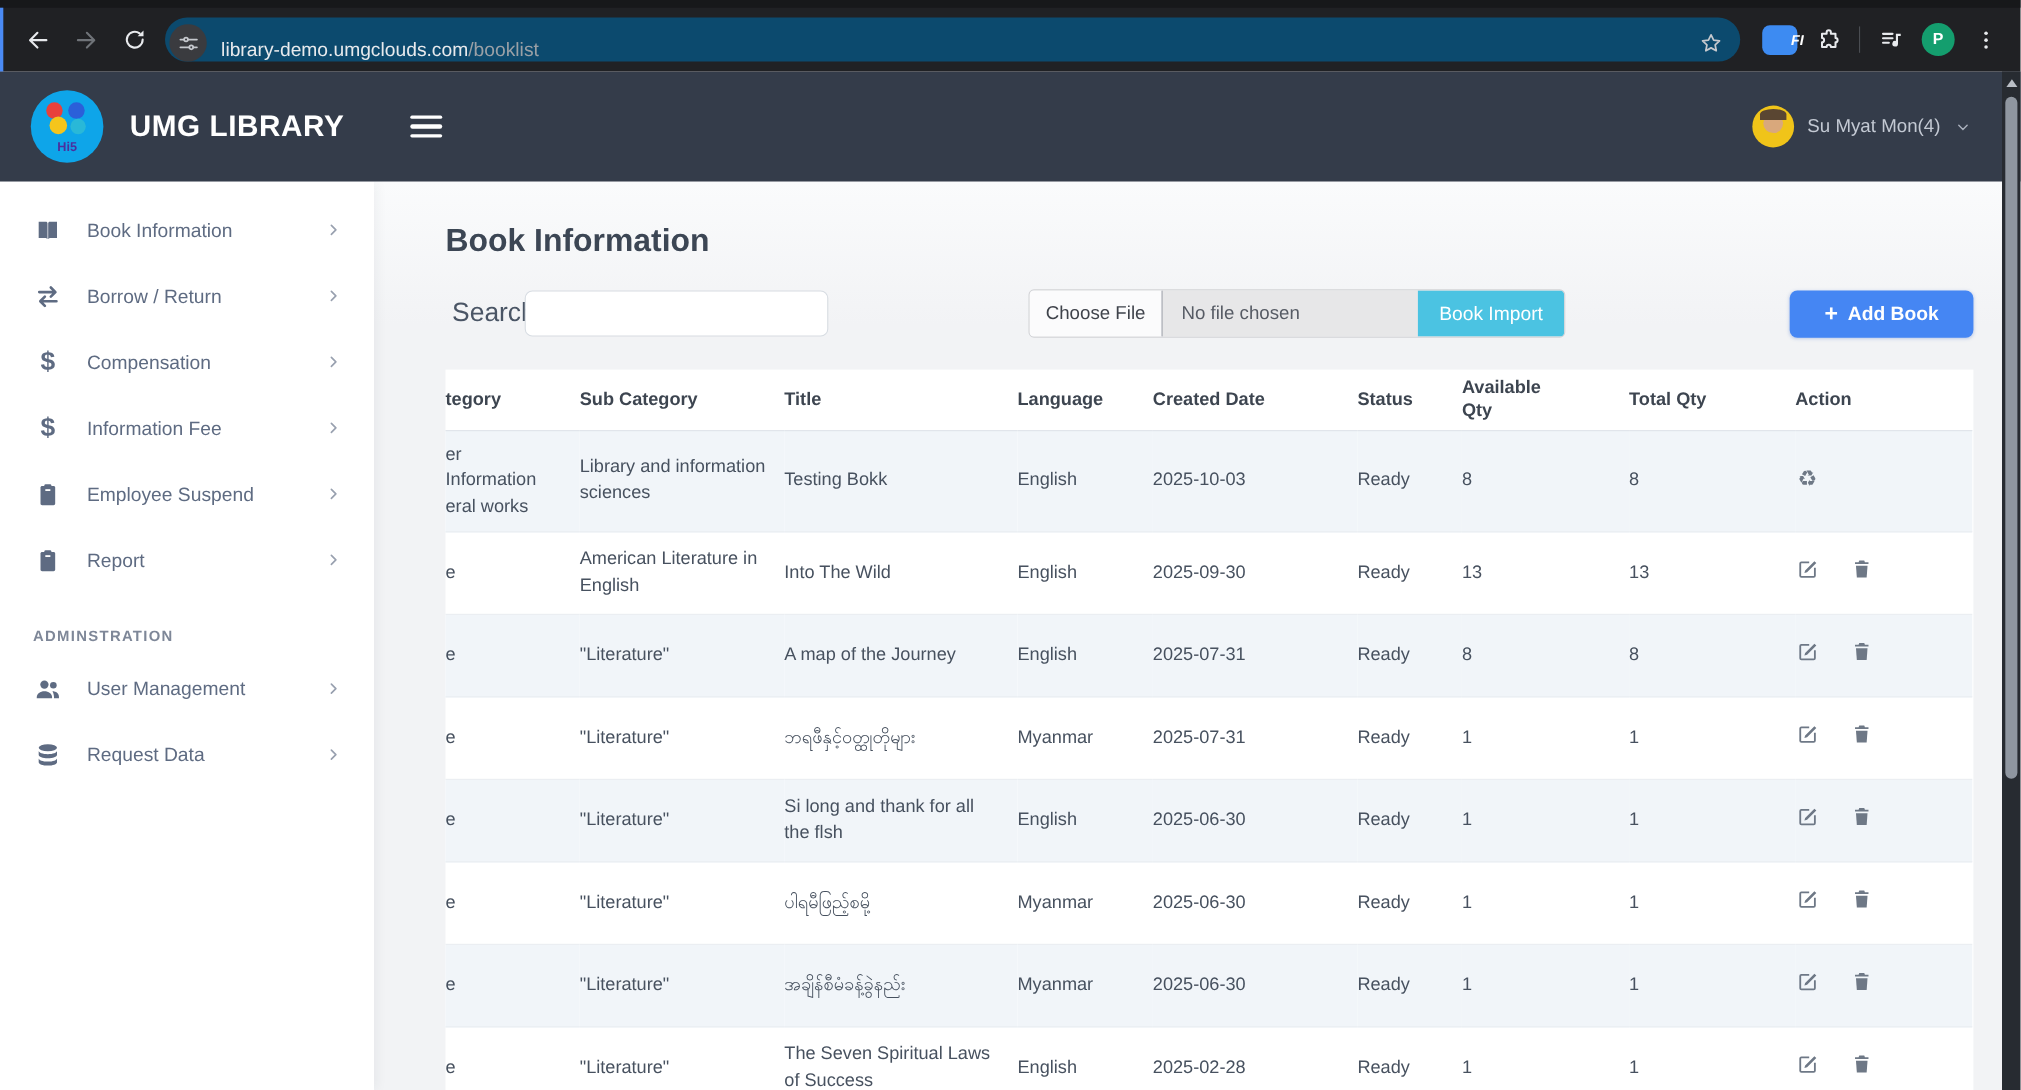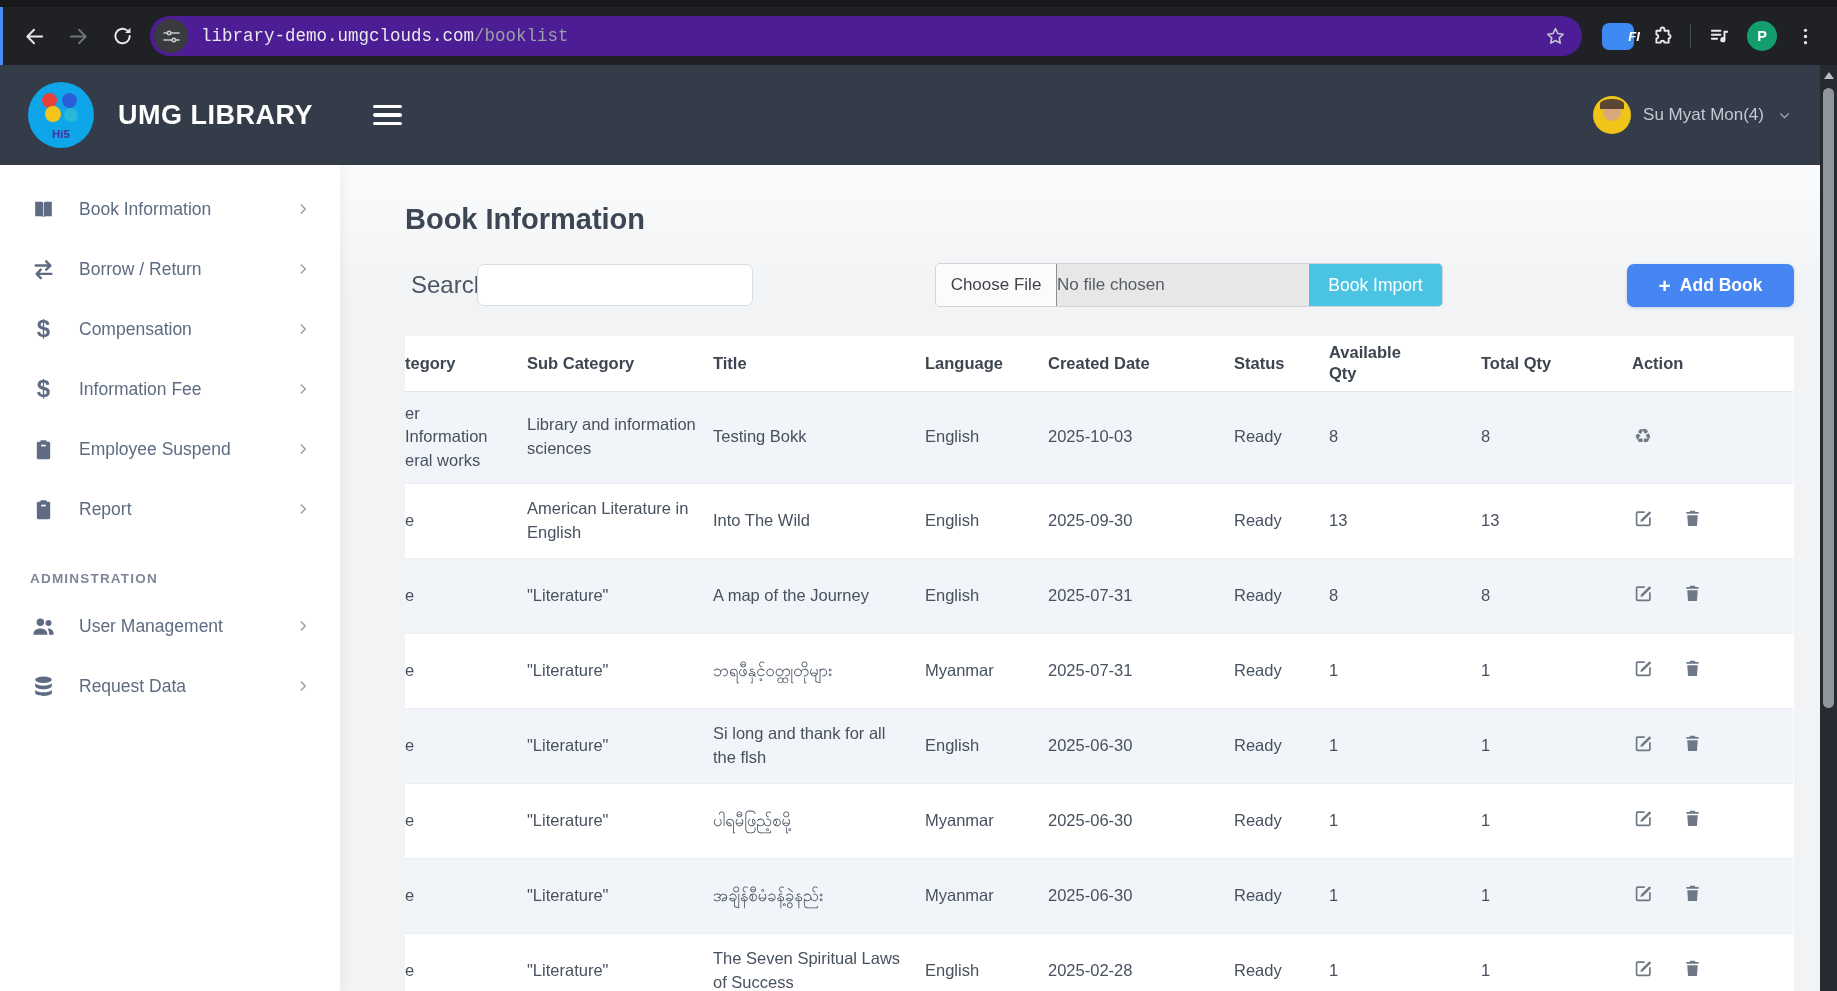--- a/index.html
+++ b/index.html
@@ -6,21 +6,21 @@
   html,body { width:1837px; height:991px; overflow:hidden; }
   body { font-family:"Liberation Sans","DejaVu Sans",sans-serif; background:#f2f3f5; position:relative; }
 
   
   .chrome { position:absolute; top:0; left:0; width:1837px; height:65px; background:#202124; z-index:30; }
   .chrome-topstrip { position:absolute; top:0; left:0; right:0; height:7px; background:#17181a; }
   .chrome-accent { position:absolute; top:7px; left:0; width:3px; height:58px; background:#4a8af4; }
   .chrome-inner { position:absolute; top:7px; left:0; right:0; height:58px; display:flex; align-items:center; padding:0 14px 0 12px; }
   .chr-btn { width:44px; height:44px; display:flex; align-items:center; justify-content:center; border-radius:50%; flex:0 0 auto; }
   .chr-btn svg { width:23px; height:23px; }
-  .omnibox { flex:1 1 auto; height:40px; margin:0 10px 0 6px; background:#4c1d95; border-radius:20px; display:flex; align-items:center; padding:0 10px 0 4px; min-width:0;font-family:Liberation Mono, monospace; }
+  .omnibox { flex:1 1 auto; height:40px; margin:0 10px 0 6px; background:#0c4a6e; border-radius:20px; display:flex; align-items:flex-end; padding:0 10px 0 4px; min-width:0; }
   .tune-circle { width:34px; height:34px; border-radius:50%; background:#3a3b3f; display:flex; align-items:center; justify-content:center; flex:0 0 auto; }
   .tune-circle svg { width:19px; height:19px; }
   .url-text { margin-left:13px; font-size:17.5px; color:#e8eaed; white-space:nowrap; overflow:hidden; }
   .url-path { color:#9aa0a6; }
   .omni-star { margin-left:auto; width:34px; height:34px; display:flex; align-items:center; justify-content:center; }
   .omni-star svg { width:21px; height:21px; }
   .ext-badge { width:27px; height:27px; border-radius:7px; background:#3d8bf2; color:#fff; font-size:13px; font-weight:bold; display:flex; align-items:center; justify-content:center; margin:0 10px; flex:0 0 auto; font-style:italic;padding-left:32px; }
   .chr-sep { width:1px; height:24px; background:#4a4d52; margin:0 10px; flex:0 0 auto; }
   .profile-badge { width:30px; height:30px; border-radius:50%; background:#149e6e; color:#fff; font-size:14.5px; font-weight:bold; display:flex; align-items:center; justify-content:center; margin:0 10px; flex:0 0 auto; }
 
@@ -56,21 +56,21 @@
   .section-label { margin:32px 0 10px 30px; font-size:13.5px; font-weight:bold; letter-spacing:1.2px; color:#7e8798; }
 
   
   .main { position:absolute; top:165px; left:340px; width:1480px; height:826px; background:linear-gradient(#fafbfc,#f2f3f5 130px); padding:38px 0 0 65px; }
   .page-title { font-size:29px; font-weight:bold; color:#3c4654; }
   .controls { position:relative; width:1389px; height:44px; margin-top:27px; }
   .search-label { position:absolute; left:6px; top:50%; transform:translateY(-50%); font-size:24px; color:#4a5565; }
   .search-input { position:absolute; left:72px; top:1px; width:276px; height:42px; border:1px solid #d7dce2; border-radius:7px; background:#fff; font-size:17px; padding:0 12px; color:#3c4654; outline:none; }
   .file-group { position:absolute; left:530px; top:0; height:44px; display:flex; border-radius:5px; overflow:hidden; border:1px solid #d2d3d6; }
   .file-btn { width:121px; background:#fbfbfc; border:none; border-right:1px solid #8a8f98; color:#3f434b; font-size:17px; cursor:pointer; }
-  .file-status { width:252px; background:#e7e7e8; display:flex; align-items:center; color:#565b64; font-size:17px; }
+  .file-status { width:232px; background:#e7e7e8; display:flex; align-items:center; padding-left:17px; color:#565b64; font-size:17px; }
   .import-btn { width:133px; background:#4bc3e2; border:none; color:#fff; font-size:17.5px; cursor:pointer; }
   .add-btn { position:absolute; right:0; top:1px; width:167px; height:43px; background:#4586f3; border:none; border-radius:7px; color:#fff; font-size:17.5px; font-weight:bold; display:flex; align-items:center; justify-content:center; gap:9px; cursor:pointer; box-shadow:0 1px 3px rgba(40,90,200,.25); }
   .add-plus { font-size:21px; font-weight:bold; line-height:1; }
 
   
   .table-wrap { margin-top:29px; width:1389px; background:#fff; }
   table { width:1388px; border-collapse:collapse; table-layout:fixed; }
   thead th { height:55px; text-align:left; vertical-align:middle; font-size:16.5px; font-weight:bold; color:#3d4550; border-bottom:1px solid #dfe4e9; padding:0 14px 0 0; line-height:1.3; }
   thead th:nth-child(7) { padding-right:62px; }
   tbody td { height:75px; vertical-align:middle; font-size:16.5px; color:#47515f; padding:10px 14px 10px 0; border-bottom:1px solid #e9edf1; line-height:1.45; }

